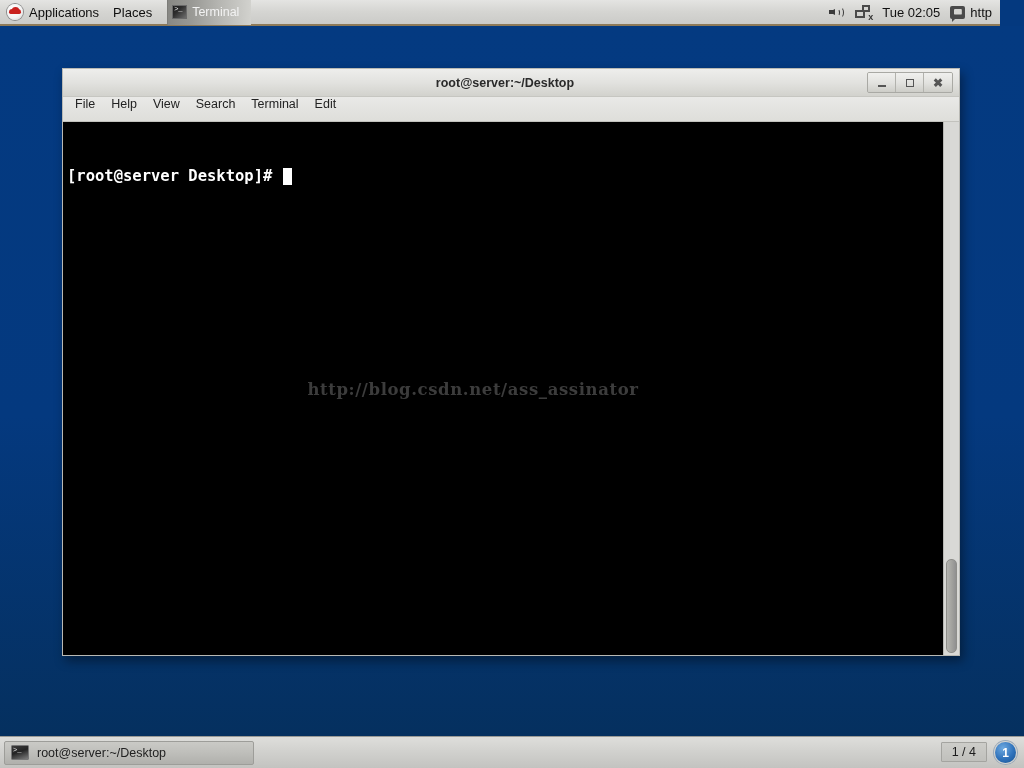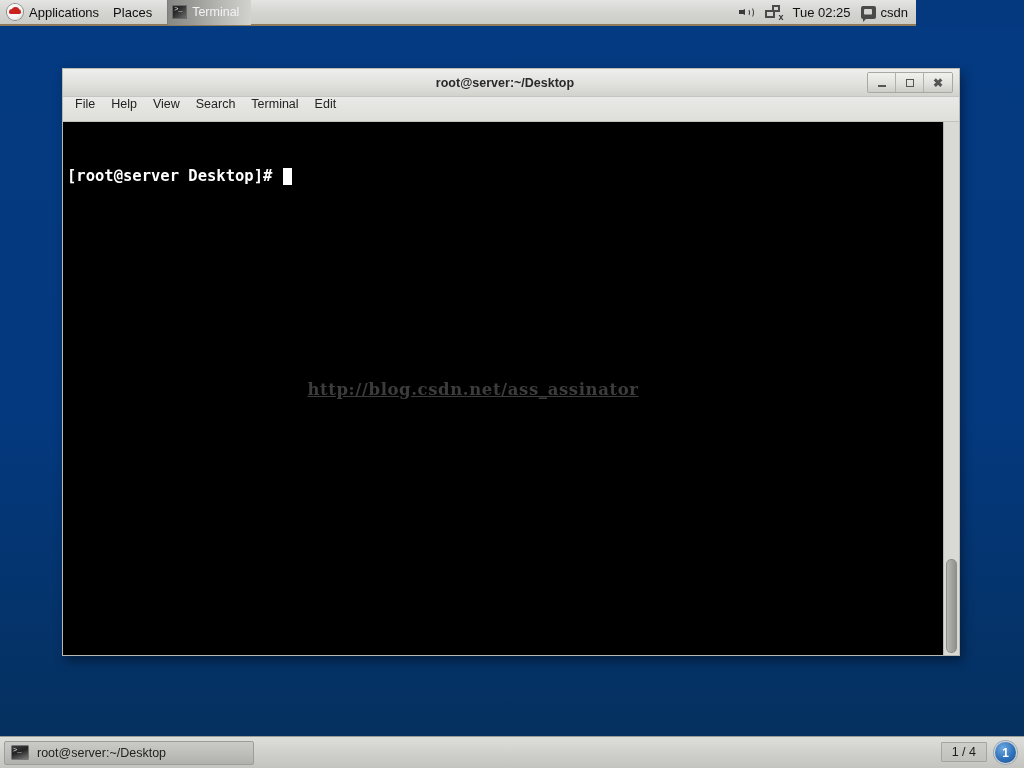--- a/index.html
+++ b/index.html
@@ -41,21 +41,21 @@
     width: 46px; height: 12px;
     background: #8e7650;
     border-radius: 1px 2px 1px 1px;
     box-shadow: inset 0 1px 0 #b69c6f;
   }
 
   
   #top-panel {
     position: absolute;
     left: 0; top: 0;
-    width: 916px; height: 26px;
+    width: 1000px; height: 26px;
     background: linear-gradient(180deg, #e4e4e2 0%, #d5d5d2 48%, #cbcbc8 100%);
     border-bottom: 2px solid #8e7a58;
     box-sizing: border-box;
     display: flex;
     align-items: center;
     font-size: 12.5px;
     color: #1d1d1d;
     z-index: 40;
   }
   .panel-menu {
@@ -327,21 +327,20 @@
     position: absolute;
     left: 0; right: 0;
     top: 258px;
     text-align: center;
     font-family: "DejaVu Serif", "Liberation Serif", serif;
     font-size: 16.5px;
     color: #3c3c3c;
     letter-spacing: 0.6px;
     padding-right: 60px;
     user-select: none;
-    text-decoration: underline;
   }
   #term-scrollbar {
     width: 15px;
     background: #d9d9d6;
     border-left: 1px solid #b8b8b4;
     position: relative;
     flex: none;
   }
   #term-scroll-thumb {
     position: absolute;
@@ -471,25 +470,25 @@
       </span>
     </div>
     <div class="tray-item">
       <span class="icon-network">
         <span class="mon"></span>
           <span class="mon2"></span>
           <span class="x">x</span>
       </span>
     </div>
     <div class="tray-item">
-      <span>Tue 02:25</span>
+      <span>Tue 02:05</span>
     </div>
     <div class="tray-item">
       <span class="icon-user"></span>
-      <span>csdn</span>
+      <span>http</span>
     </div>
   </div>
 </div>
 
 <div id="terminal-window">
   <div id="window-frame">
 
     <div id="titlebar">
       <div id="window-title">root@server:~/Desktop</div>
       <div id="window-buttons">

